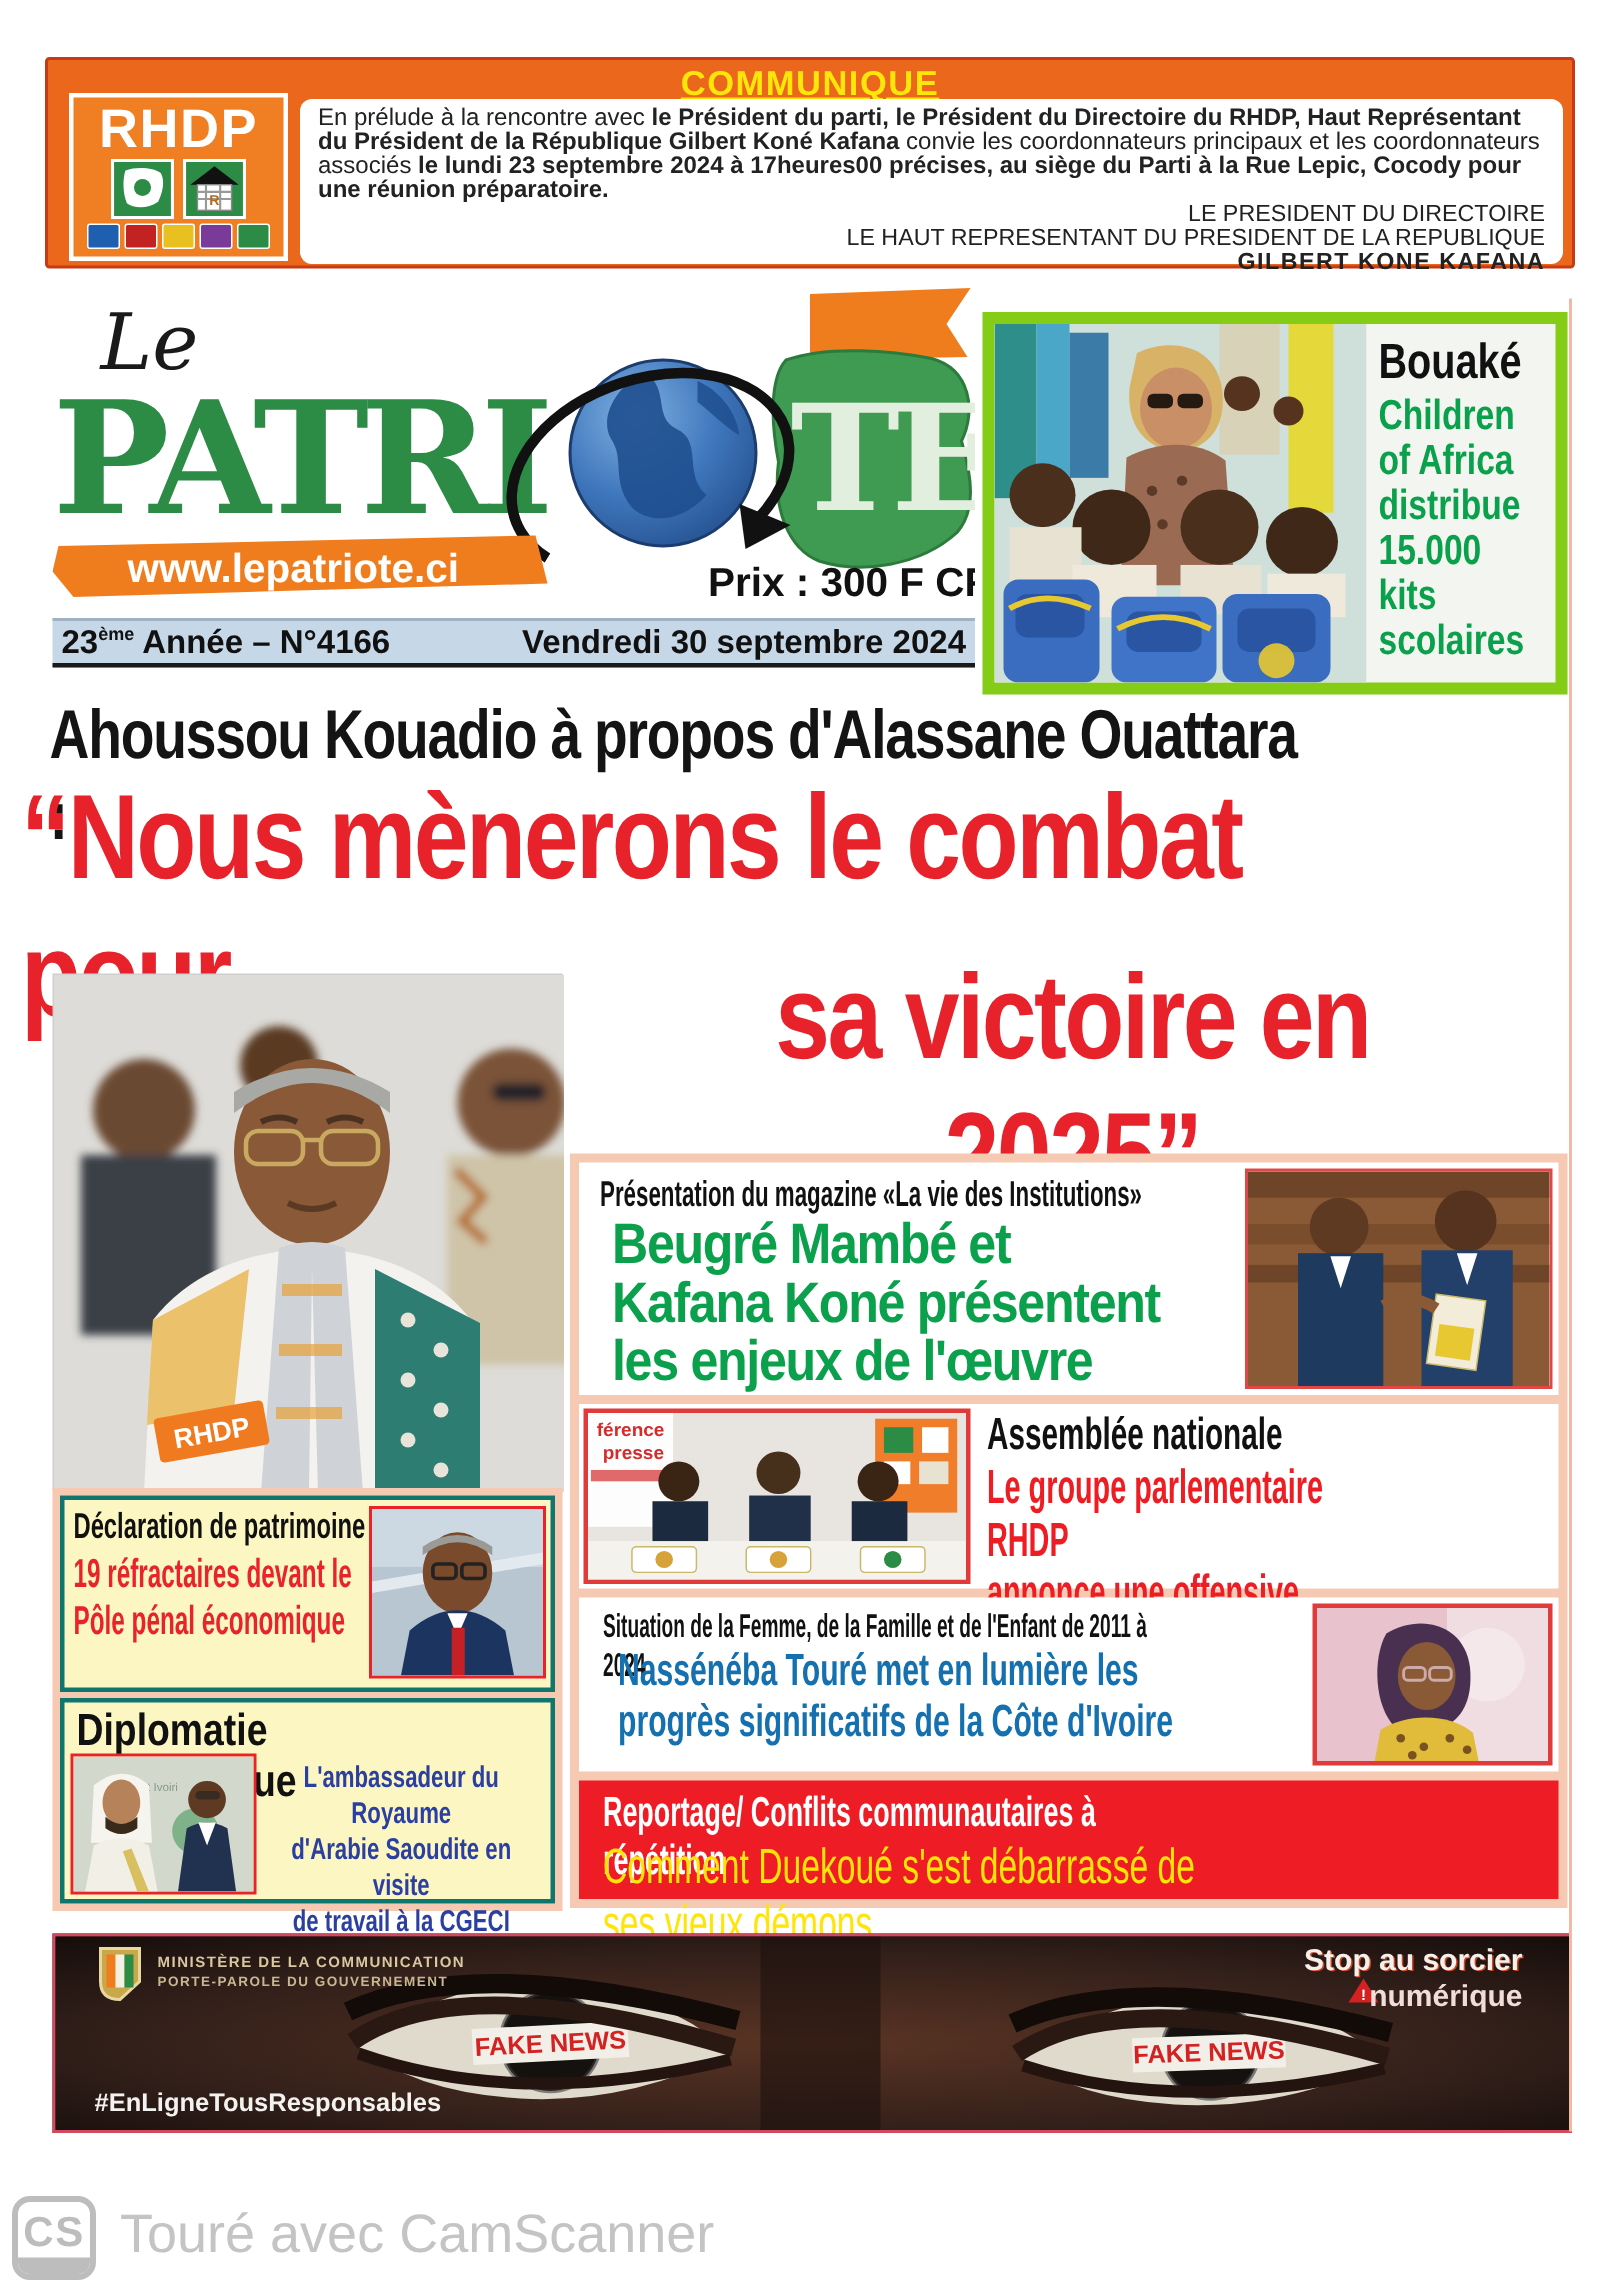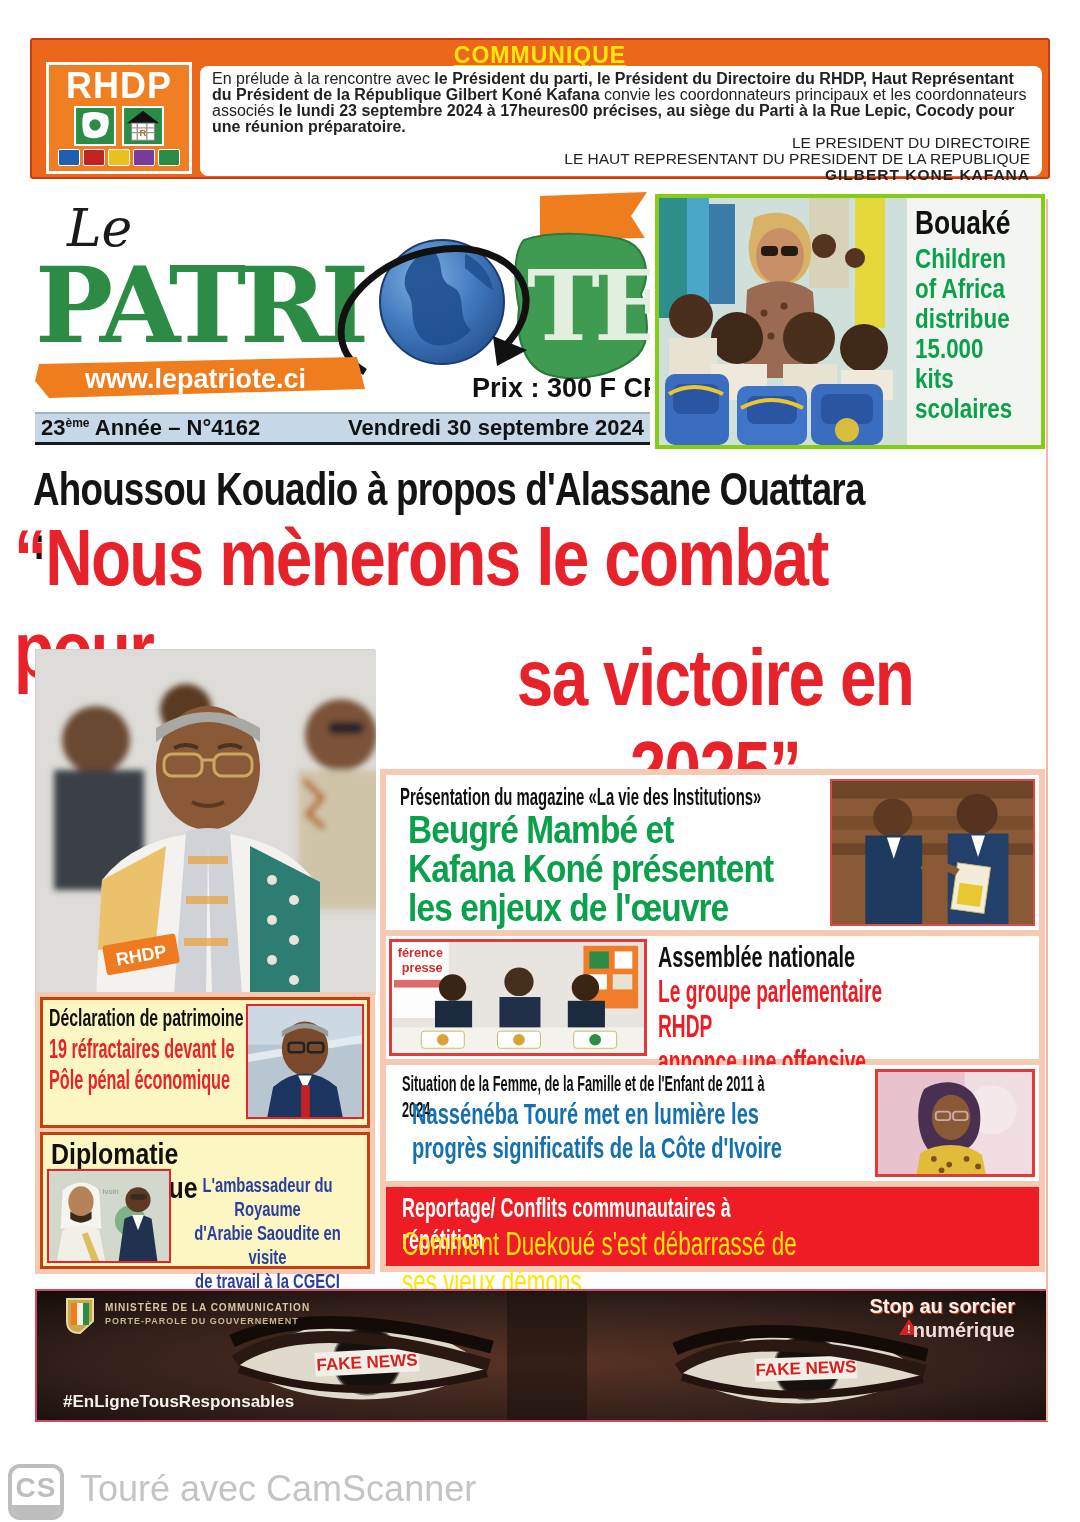--- a/index.html
+++ b/index.html
@@ -21,21 +21,21 @@
   .rhdp-minis{display:flex;justify-content:center;gap:3px;margin-top:3px}
   .rhdp-mini{width:22px;height:17px;border:1px solid #fff;border-radius:2px}
   .communique-body{position:absolute;left:168px;top:26px;width:842px;height:110px;background:#fff;border-radius:8px;padding:5px 12px;font-size:16px;line-height:16px;color:#222}
   .communique-sig{text-align:right;font-size:15.5px;line-height:16px;color:#222}
   .communique-sig .sig-name{font-weight:bold;letter-spacing:1px}
 
   
   .masthead-logo{left:35px;top:186px;width:615px;height:222px}
   .date-bar{left:35px;top:408px;width:615px;height:33px;background:#c6d8e7;border-top:2px solid #9fb3c2;border-bottom:3px solid #1a1a1a;display:flex;justify-content:space-between;align-items:center;padding:0 6px;font-weight:bold;font-size:22px;color:#111}
   .date-bar sup{font-size:12px}
-  .top-right-story{left:655px;top:190px;width:390px;height:255px;border:4px solid #84cc16;background:#f3f6f0;display:flex}
+  .top-right-story{left:655px;top:204px;width:390px;height:255px;border:8px solid #84cc16;background:#f3f6f0;display:flex}
   .trs-photo{width:248px;height:100%;flex:none}
   .trs-text{flex:1;padding:6px 4px 0 8px}
   .trs-kicker{font-size:33px;font-weight:800;color:#111}
   .trs-title{font-size:28px;font-weight:800;color:#0aa04c;line-height:1.07;margin-top:2px}
 
   
   .lead-kicker{left:33px;top:458px;width:1040px;font-size:46px;font-weight:800;color:#141414;letter-spacing:-1px;white-space:nowrap}
   .lead-line1{left:14px;top:508px;width:1060px;font-size:80px;font-weight:800;color:#e7222b;letter-spacing:-2px;white-space:nowrap}
   .lead-line2{left:370px;top:628px;width:690px;text-align:center;font-size:80px;font-weight:800;color:#e7222b;letter-spacing:-2px;white-space:nowrap}
 
@@ -55,21 +55,21 @@
   .blk-fem{top:296px;height:116px}
   .fem-kicker{position:absolute;left:16px;top:6px;font-size:22px;font-weight:bold;color:#111}
   .fem-title{position:absolute;left:26px;top:32px;font-size:30px;font-weight:800;color:#1470ae;line-height:1.13}
   .fem-photo{position:absolute;right:4px;top:4px;width:160px;height:108px;border:3px solid #e03a3a}
   .blk-rep{top:418px;height:79px;background:#ee1c25}
   .rep-kicker{position:absolute;left:16px;top:5px;font-size:28px;font-weight:bold;color:#fff}
   .rep-title{position:absolute;left:16px;top:38px;font-size:33px;font-weight:400;color:#ffe40a}
 
   
   .left-col{left:35px;top:988px;width:340px;height:282px;background:#f6c9b2}
-  .lc-block{position:absolute;left:5px;width:330px;background:#fcf7c2;border:3px solid #c2410c}
+  .lc-block{position:absolute;left:5px;width:330px;background:#fcf7c2;border:3px solid #0f766e}
   .blk-pat{top:5px;height:131px}
   .pat-kicker{position:absolute;left:6px;top:4px;font-size:24px;font-weight:bold;color:#111}
   .pat-title{position:absolute;left:6px;top:34px;font-size:27px;font-weight:800;color:#e8232a;line-height:1.15}
   .pat-photo{position:absolute;right:3px;top:4px;width:118px;height:115px;border:2px solid #e8232a}
   .blk-dip{top:140px;height:137px}
   .dip-heading{position:absolute;left:8px;top:2px;font-size:30px;font-weight:800;color:#111}
   .dip-photo{position:absolute;left:4px;top:34px;width:124px;height:94px;border:2px solid #e8232a}
   .dip-title{position:absolute;left:122px;top:38px;width:205px;text-align:center;font-size:20px;font-weight:800;color:#2b3fa0;line-height:1.2}
 
   
@@ -154,21 +154,21 @@
       <text x="492" y="150" font-family="DejaVu Serif, serif" font-weight="bold" font-size="98" letter-spacing="-6" fill="#e2eede">TE</text>
 
       <polygon points="4,174 322,167 330,199 14,208 0,191" fill="#ef7d1e"></polygon>
       <text x="50" y="198" font-size="27" font-weight="bold" fill="#ffffff">www.lepatriote.ci</text>
 
       <text x="437" y="207" font-size="27" font-weight="bold" fill="#111">Prix : 300 F CFA</text>
     </svg>
   </div>
 
   <div class="abs date-bar">
-    <span><span>23</span><sup>ème</sup><span> Année – N°4162</span></span>
+    <span><span>23</span><sup>ème</sup><span> Année – N°4166</span></span>
     <span>Vendredi 30 septembre 2024</span>
   </div>
 
   <section class="abs top-right-story">
     <svg class="trs-photo" viewBox="0 0 248 247" preserveAspectRatio="none">
       <rect width="248" height="247" fill="#cfe0da"></rect>
       <rect x="0" y="0" width="28" height="120" fill="#2e8f8a"></rect>
         <rect x="28" y="0" width="22" height="110" fill="#4aa7c8"></rect>
       <rect x="50" y="6" width="26" height="100" fill="#3a7ba8"></rect>
         <rect x="150" y="0" width="40" height="90" fill="#d8d2b8"></rect>

